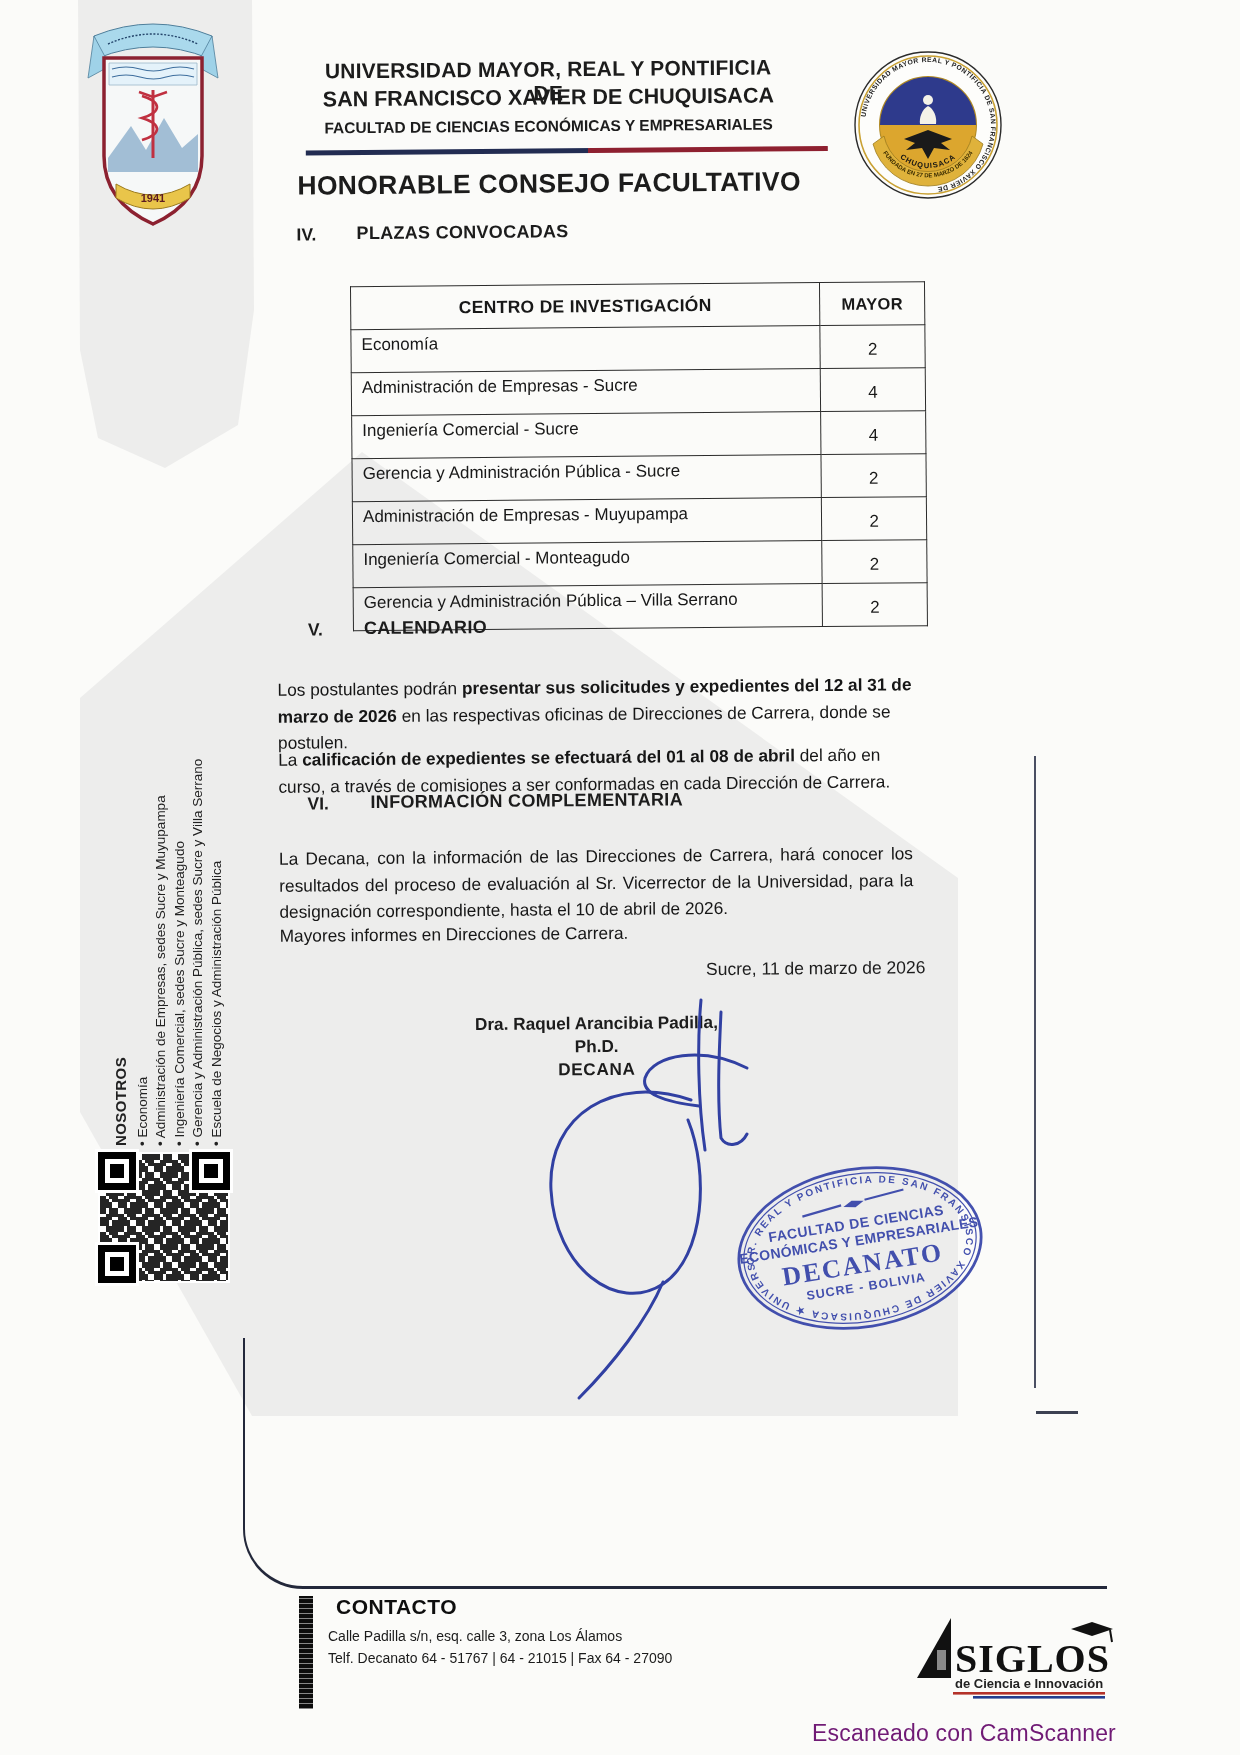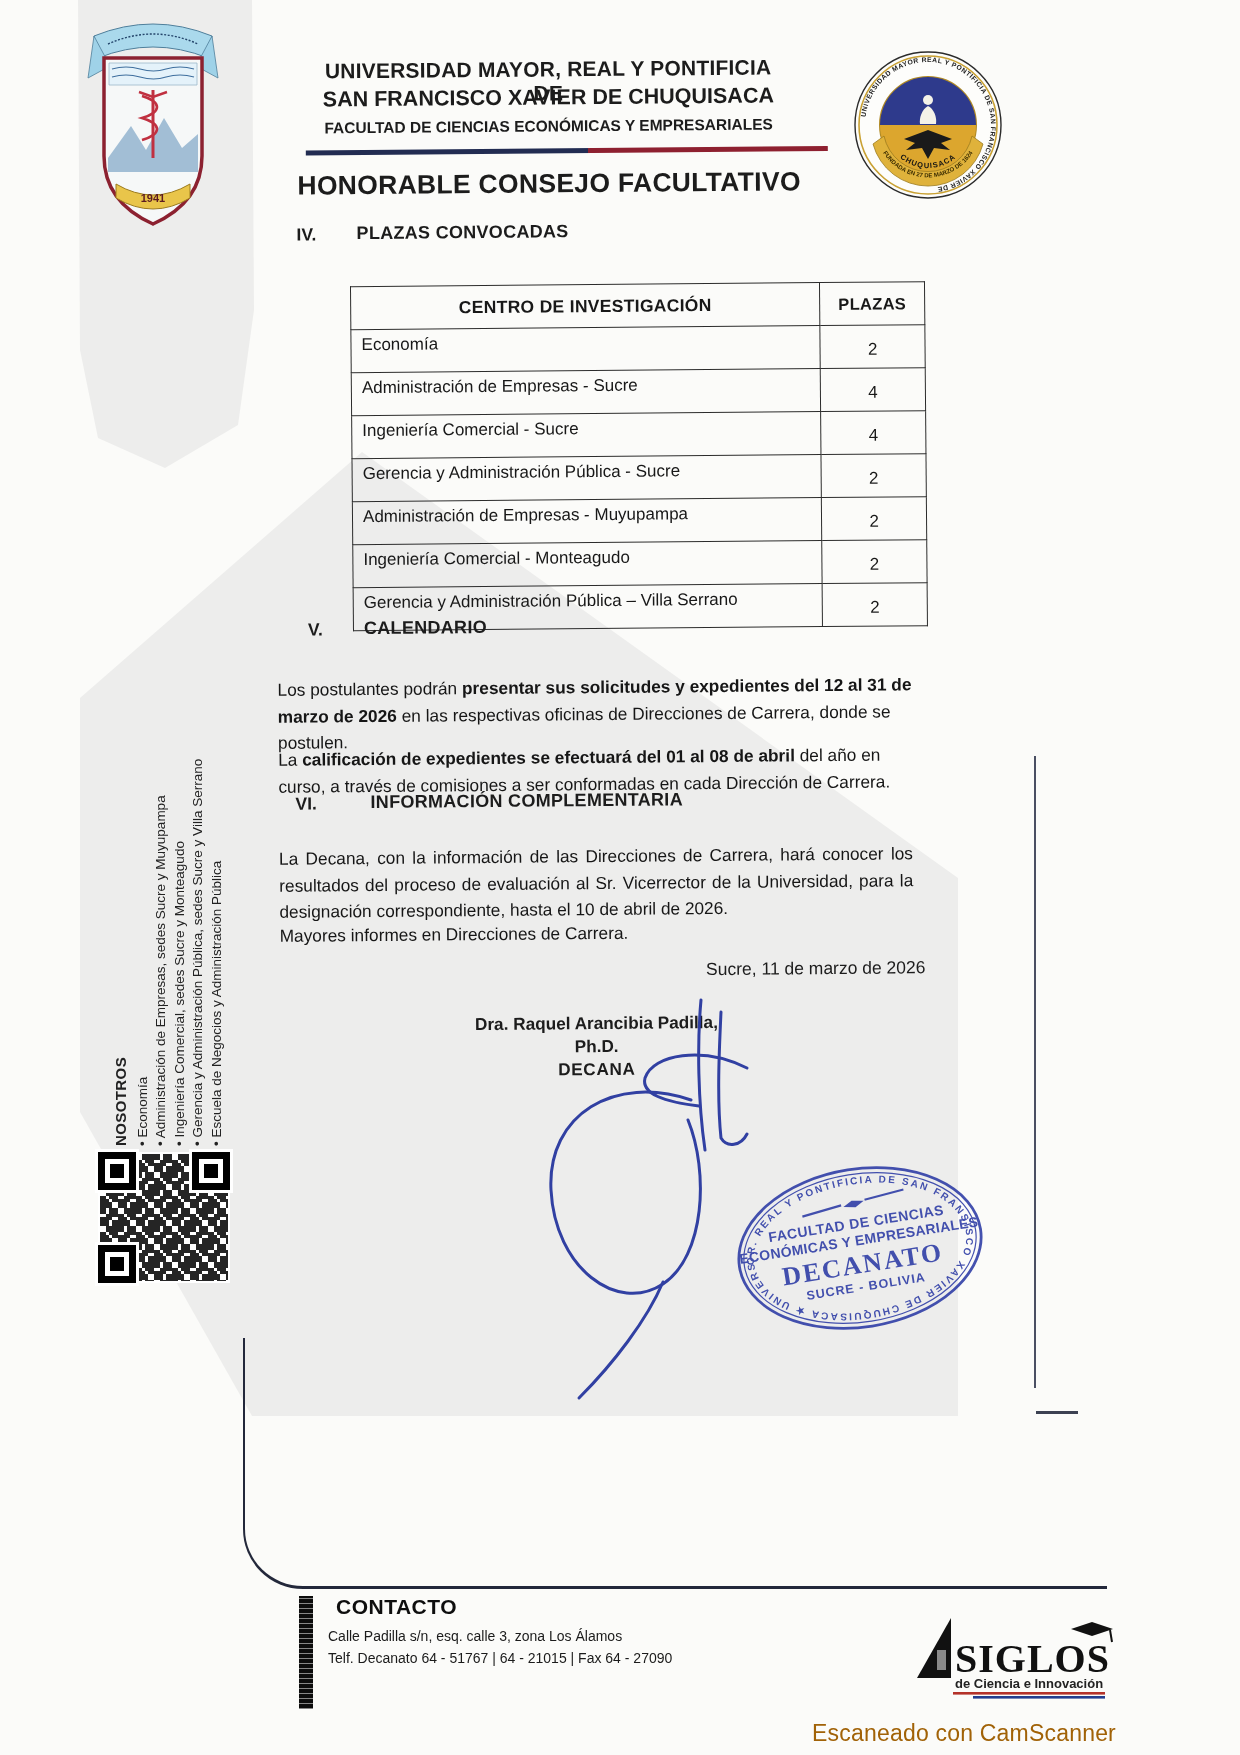--- a/index.html
+++ b/index.html
@@ -27,21 +27,21 @@
   #hdr-u2{left:320px;top:85px;width:470px;text-align:center;font-size:21.5px;font-weight:bold;}
   #hdr-fac{left:320px;top:117px;width:470px;text-align:center;font-size:15.5px;font-weight:bold;}
   #hdr-line{left:312px;top:148px;width:522px;height:5px;
             background:linear-gradient(90deg,#222c52 0 54%,#8e2030 54% 100%);}
   #hdr-title{left:300px;top:168px;width:510px;text-align:center;font-size:26.5px;font-weight:bold;letter-spacing:.3px;}
 
   .sec-num{font-size:17.5px;font-weight:bold;}
   .sec-title{font-size:18px;font-weight:bold;letter-spacing:.3px;}
   #sec4-num{left:302px;top:222px;} #sec4-title{left:362px;top:221px;}
   #sec5-num{left:310px;top:617px;} #sec5-title{left:366px;top:616px;}
-  #sec6-num{left:296px;top:791px;} #sec6-title{left:371px;top:790px;}
+  #sec6-num{left:308px;top:791px;} #sec6-title{left:371px;top:790px;}
 
   #plazas-table{left:355px;top:284px;width:575px;border-collapse:collapse;font-size:17px;color:#181818;}
   #plazas-table th,#plazas-table td{border:1.6px solid #2c2c2c;}
   #plazas-table th{height:40px;font-size:17.5px;letter-spacing:.3px;}
   #plazas-table td.centro{height:37px;padding:5px 4px 0 10px;vertical-align:top;}
   #plazas-table td.num{text-align:center;vertical-align:middle;padding-top:6px;}
   #plazas-table th.plazas-h{font-size:16.5px;}
 
   .para{font-size:17.3px;line-height:26.5px;color:#161616;}
   #cal-p1{left:279px;top:657px;width:636px;}
@@ -80,21 +80,21 @@
   #qr .fd::after{content:"";position:absolute;inset:5px;background:#000;}
   #qr .fd-tl{left:0;top:0;} #qr .fd-tr{right:0;top:0;} #qr .fd-bl{left:0;bottom:0;}
 
   
   .footer{z-index:3;}
   #contact-bar{left:299px;top:1596px;width:14px;height:113px;background:#0c0c0c;
      background-image:repeating-linear-gradient(0deg,rgba(255,255,255,.5) 0 1px,transparent 1px 5px);}
   #contact-title{left:328px;top:1595px;font-size:21px;font-weight:800;letter-spacing:.5px;color:#0e0e0e;margin-left:8px;}
   #contact-lines{left:328px;top:1625px;font-size:14px;line-height:22px;color:#1b1b1b;}
   #siglos-svg{left:915px;top:1612px;}
-  #scan-credit{left:812px;top:1720px;width:360px;font-size:23px;color:#a16207;letter-spacing:.2px;}
+  #scan-credit{left:812px;top:1720px;width:360px;font-size:23px;color:#701a75;letter-spacing:.2px;}
 </style>
 </head>
 <body>
 
 <div id="page">
 
   <div class="wm" id="wm-topleft"></div>
   <div class="wm" id="wm-diamond"></div>
 
   <div class="abs frame" id="frame-right"></div>
@@ -155,21 +155,21 @@
     <div class="abs sec-title" id="sec4-title">PLAZAS CONVOCADAS</div>
 
     <table class="abs" id="plazas-table">
       <colgroup>
           <col style="width:470px">
           <col style="width:105px">
         </colgroup>
       <thead>
         <tr>
           <th>CENTRO DE INVESTIGACIÓN</th>
-          <th class="plazas-h">PLAZAS</th>
+          <th class="plazas-h">MAYOR</th>
         </tr>
       </thead>
       <tbody>
         <tr>
             <td class="centro">Economía</td>
             <td class="num">2</td>
           </tr>
         <tr>
             <td class="centro">Administración de Empresas - Sucre</td>
             <td class="num">4</td>

